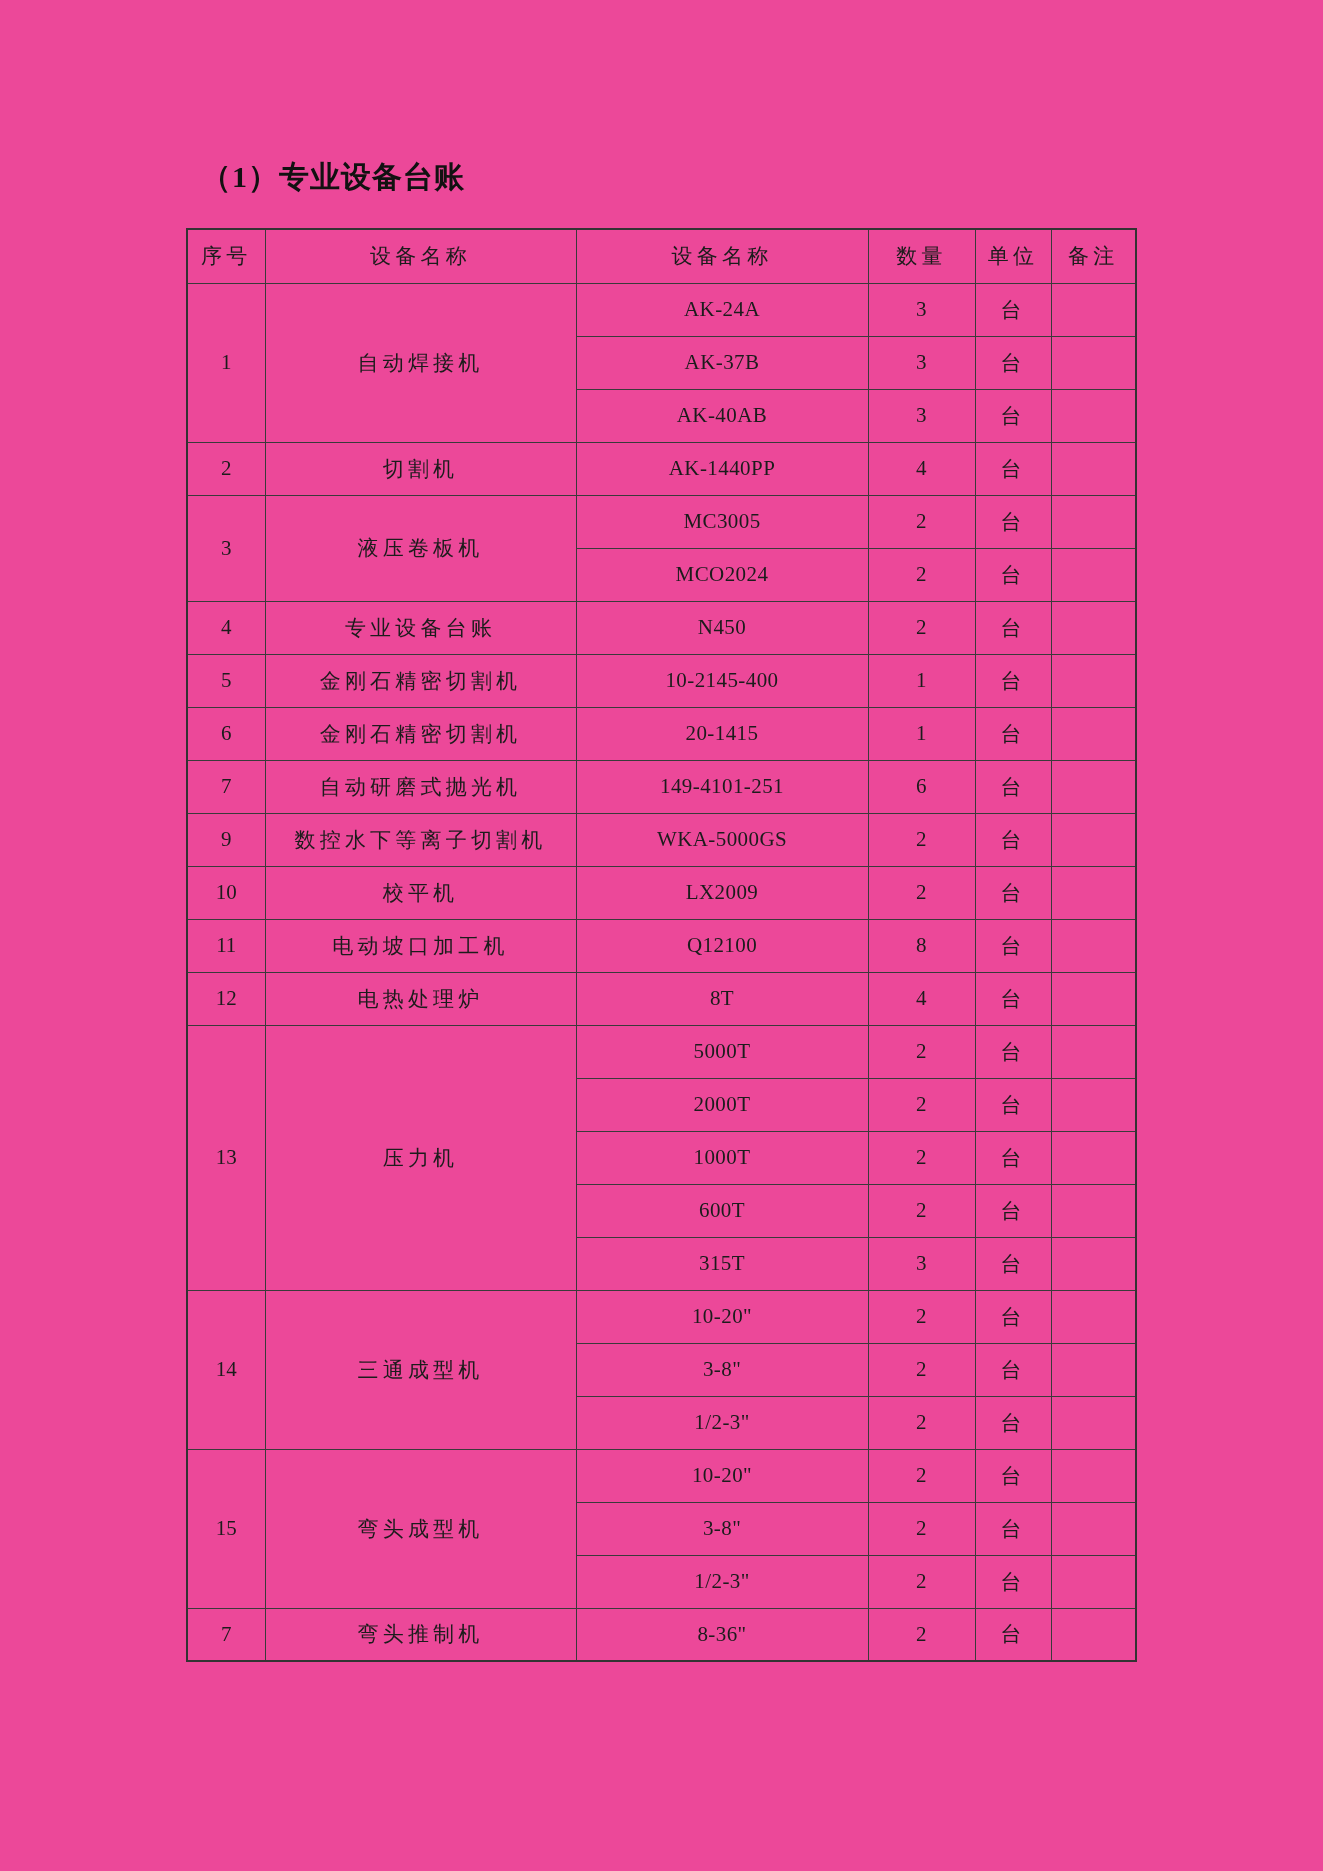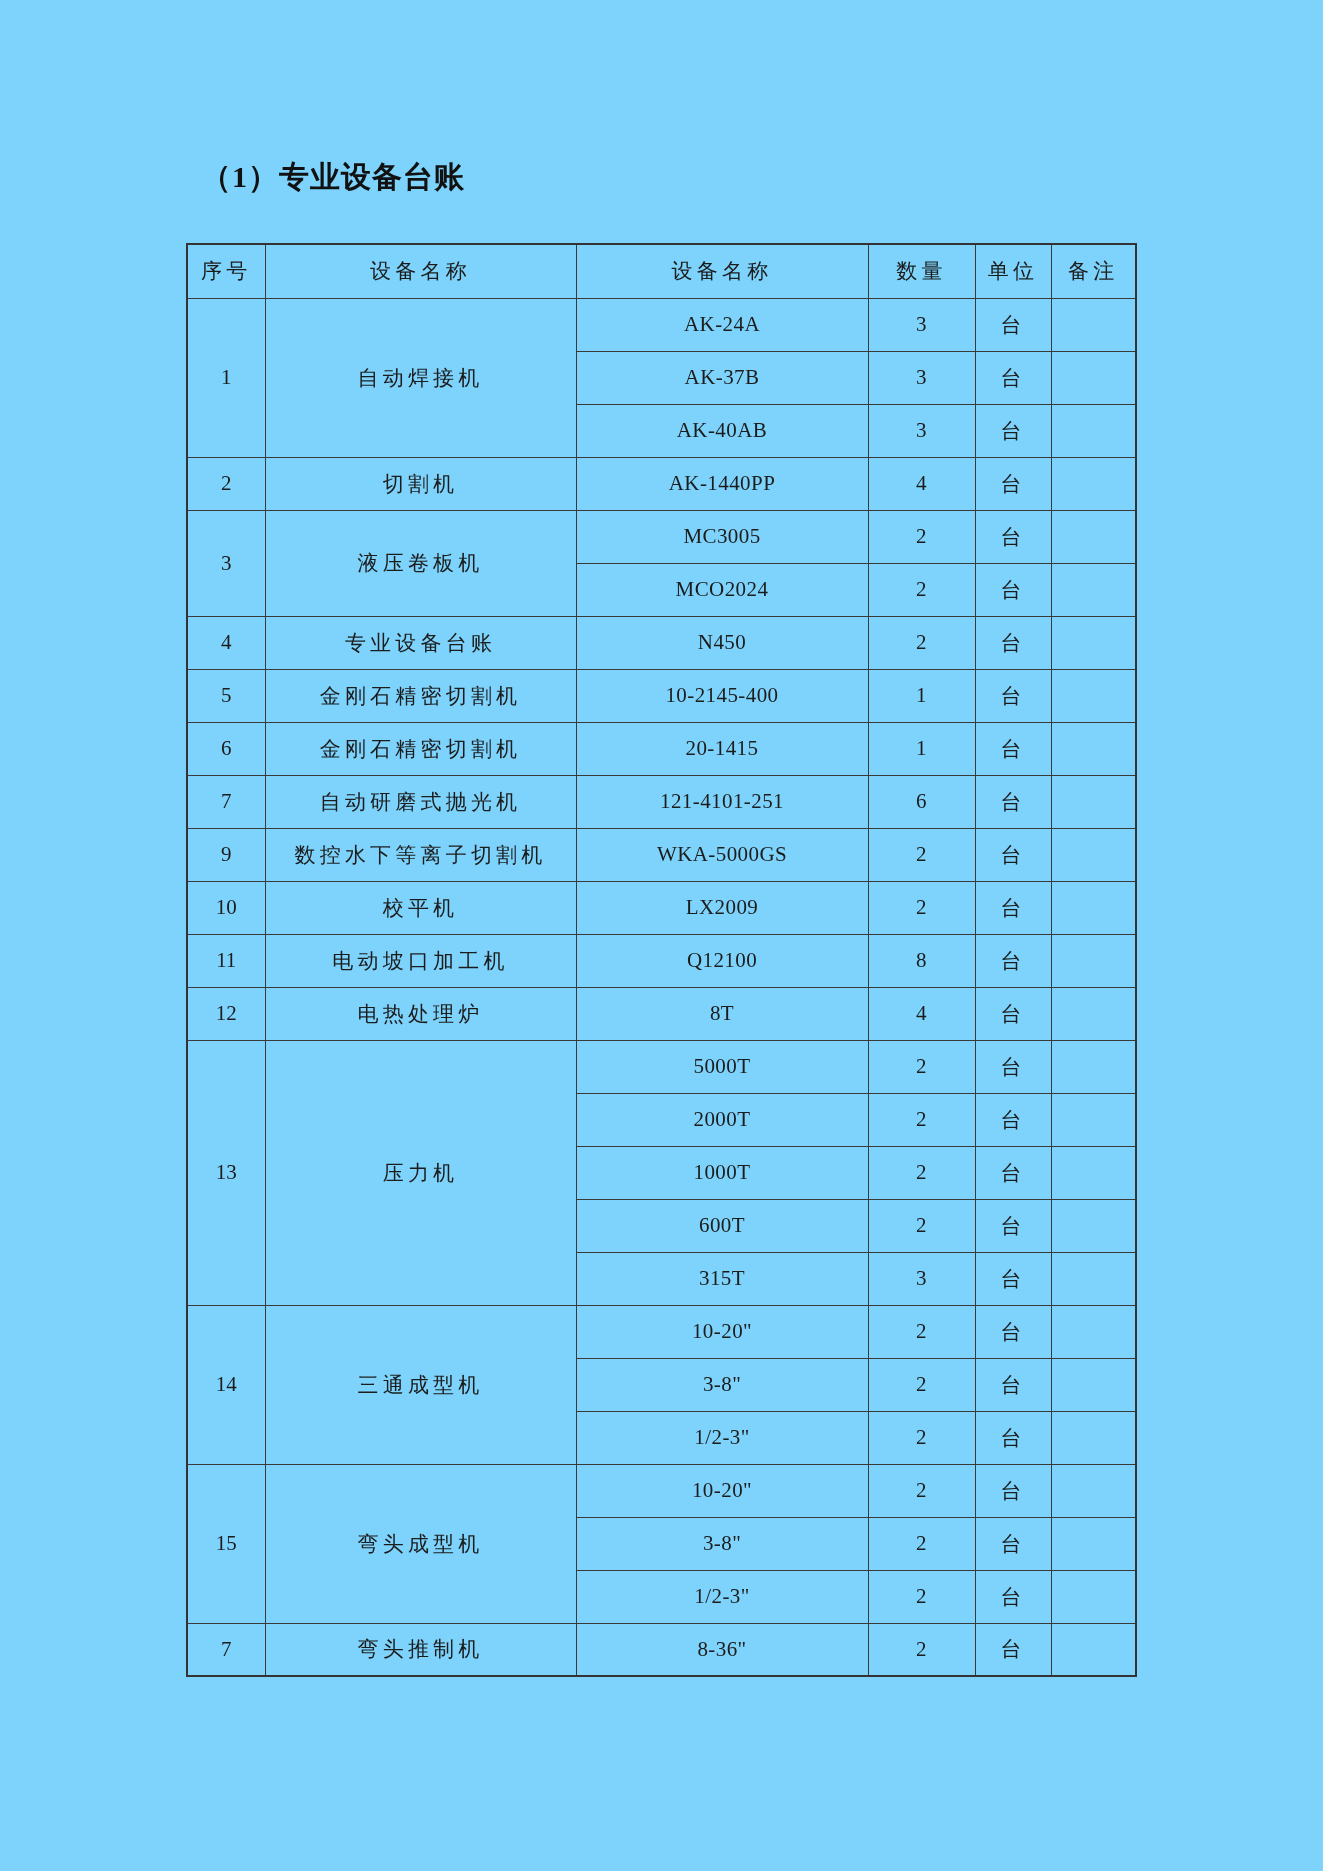--- a/index.html
+++ b/index.html
@@ -4,41 +4,41 @@
 <style>
   html, body {
     margin: 0;
     padding: 0;
     background: #ffffff;
   }
   .page {
     position: relative;
     width: 1323px;
     height: 1871px;
-    background: #7dd3fc;
+    background: #ec4899;
     font-family: "Liberation Serif", "DejaVu Serif", serif;
     color: #1c1c1c;
     overflow: hidden;
   }
   .doc-title {
     position: absolute;
     left: 201px;
     top: 158px;
     margin: 0;
     font-size: 30px;
     line-height: 38px;
     font-weight: bold;
     color: #111;
     letter-spacing: 1px;
     white-space: nowrap;
   }
   table.equip {
     position: absolute;
     left: 186px;
-    top: 243px;
+    top: 228px;
     width: 949px;
     border-collapse: collapse;
     table-layout: fixed;
     border: 2px solid #333;
   }
   table.equip th, table.equip td {
     border: 1.5px solid #3a3a3a;
     text-align: center;
     vertical-align: middle;
     padding: 0;
@@ -147,21 +147,21 @@
           <td rowspan="1">6</td>
           <td rowspan="1" class="cjk">金刚石精密切割机</td>
           <td class="model-cell">20-1415</td>
           <td class="qty-cell">1</td>
           <td class="cjk">台</td>
           <td></td>
         </tr>
         <tr>
           <td rowspan="1">7</td>
           <td rowspan="1" class="cjk">自动研磨式抛光机</td>
-          <td class="model-cell">121-4101-251</td>
+          <td class="model-cell">149-4101-251</td>
           <td class="qty-cell">6</td>
           <td class="cjk">台</td>
           <td></td>
         </tr>
         <tr>
           <td rowspan="1">9</td>
           <td rowspan="1" class="cjk">数控水下等离子切割机</td>
           <td class="model-cell">WKA-5000GS</td>
           <td class="qty-cell">2</td>
           <td class="cjk">台</td>

